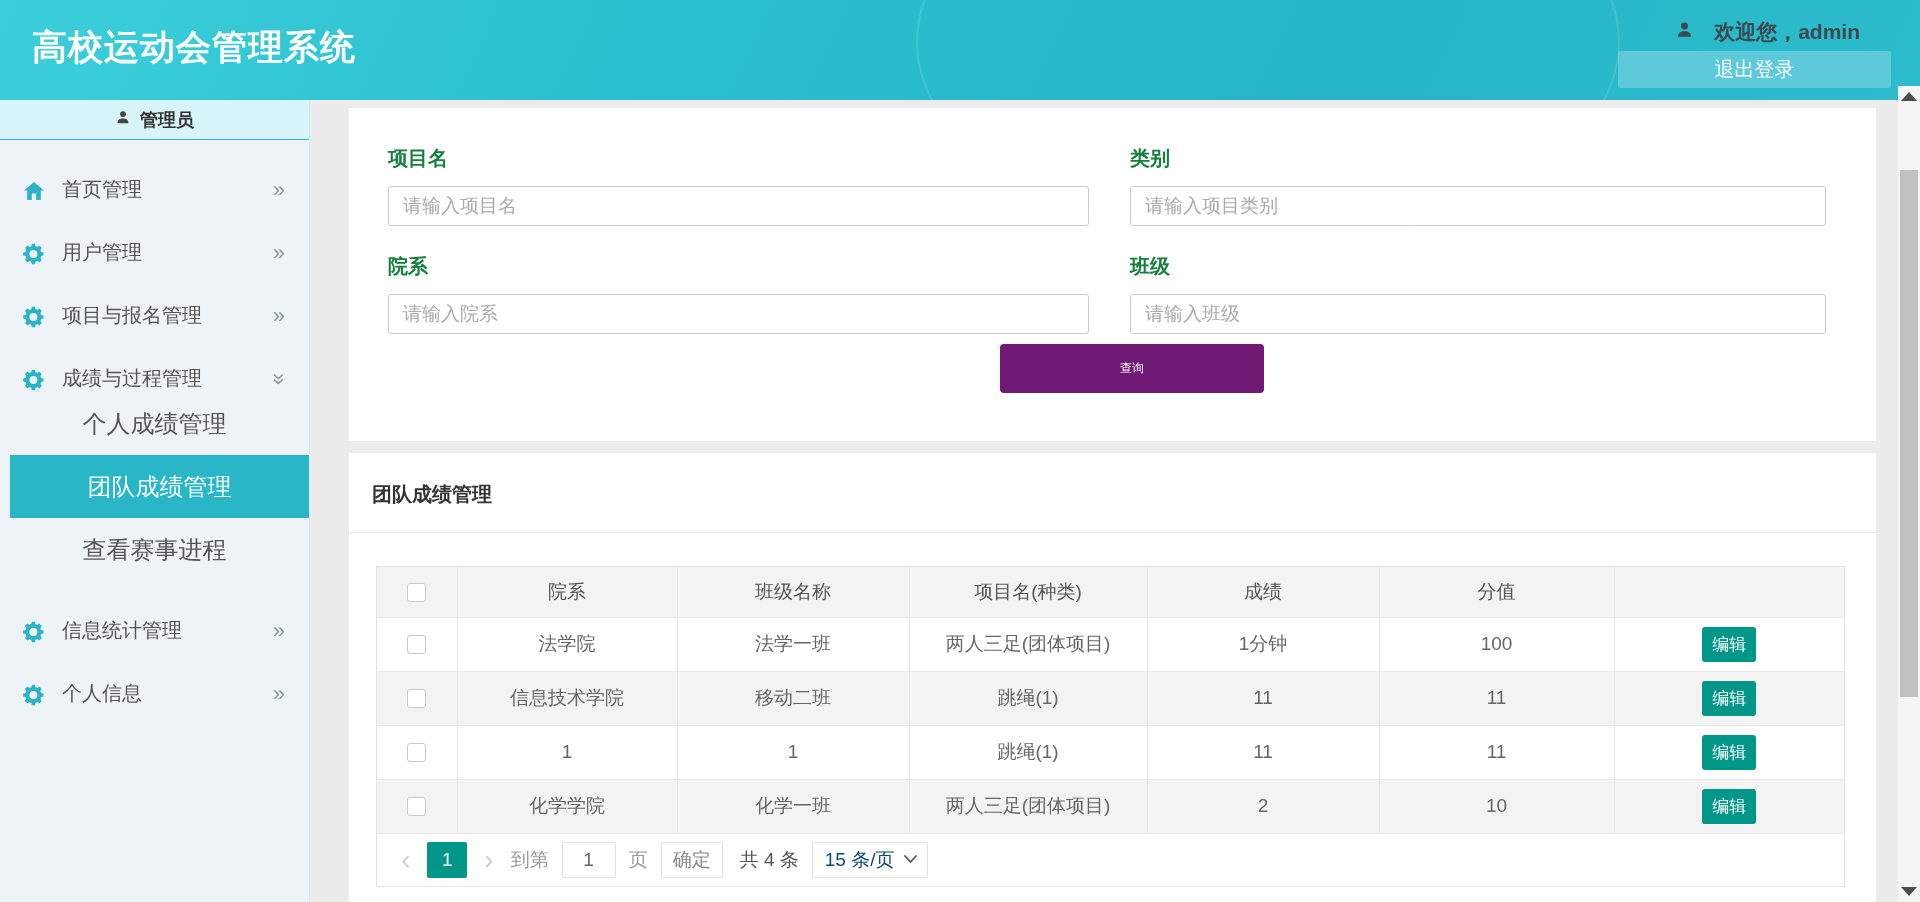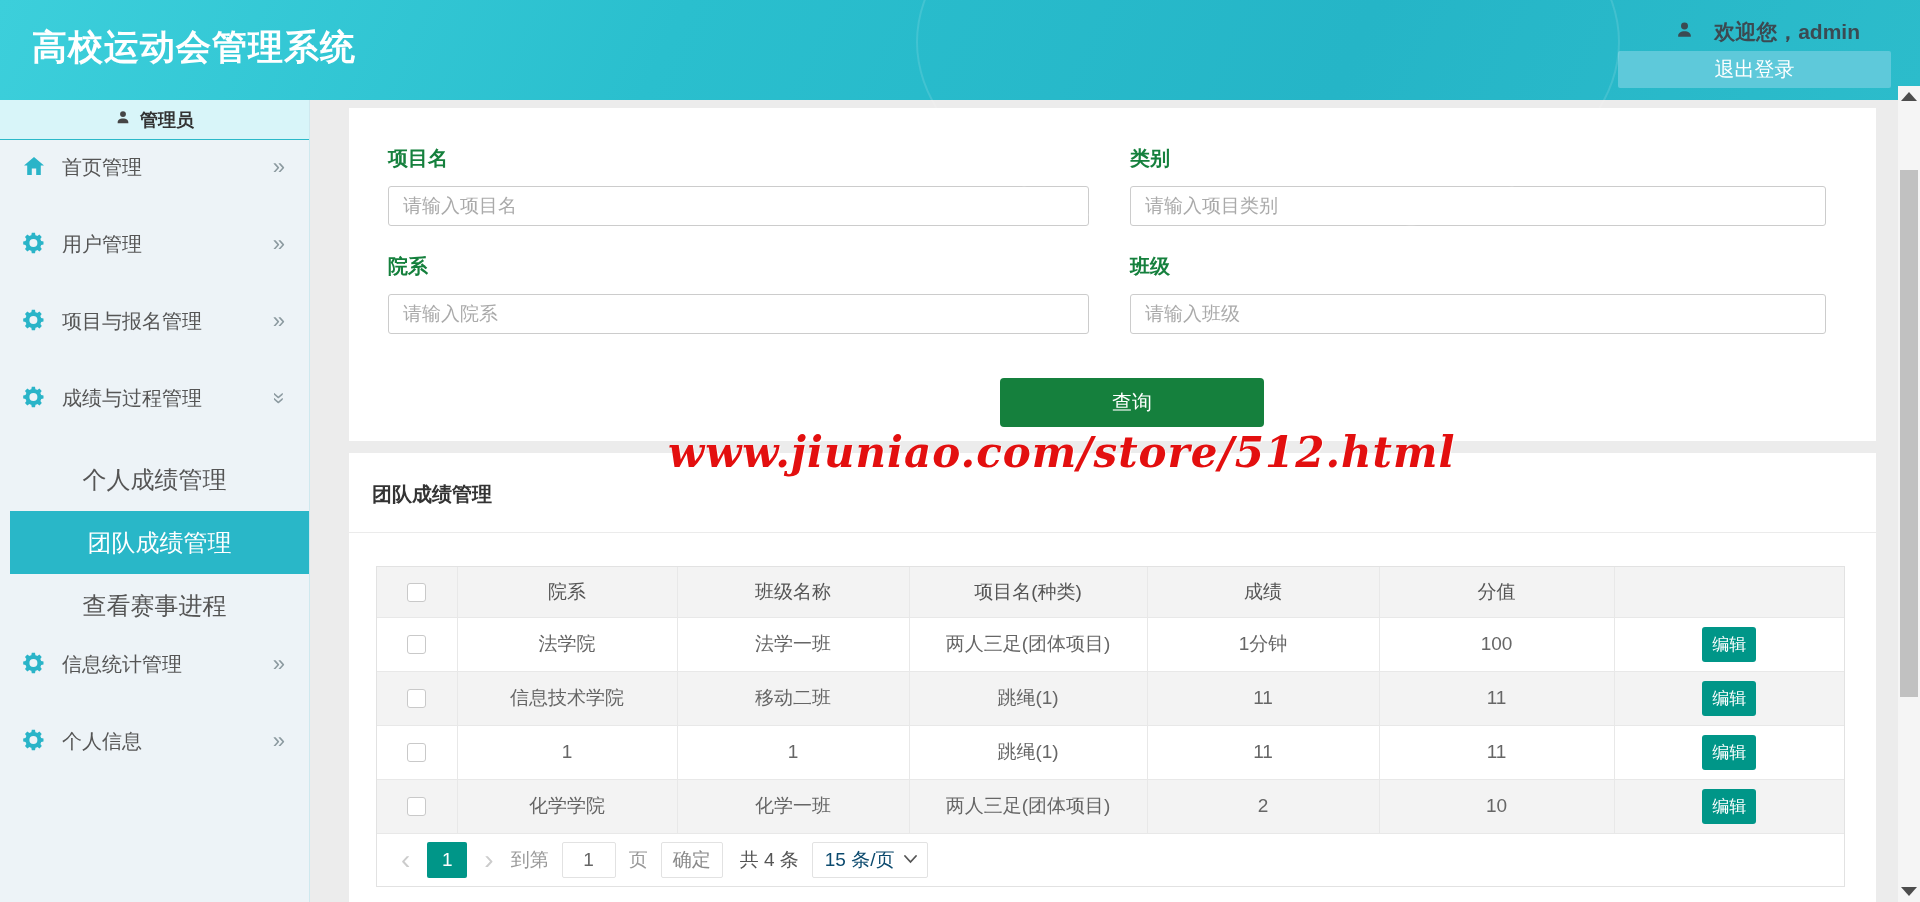--- a/index.html
+++ b/index.html
@@ -16,21 +16,21 @@
     color:#3b4a52; font-size:21px; font-weight:bold; }
   .logout-btn { position:absolute; right:29px; top:51px; width:273px; height:37px;
     background:#5ec9da; color:#ffffff; font-size:20px; border:none; border-radius:2px; cursor:pointer;
     display:flex; align-items:center; justify-content:center; }
 
   
   .sidebar { position:absolute; left:0; top:100px; width:310px; height:802px;
     background:#edf3f7; border-right:1px solid #cfe8ee; z-index:1; }
   .admin-bar { height:40px; background:#d8f5f9; border-bottom:1px solid #2ab9c9;
     display:flex; align-items:center; justify-content:center; gap:9px; color:#333333; font-size:18px; font-weight:bold; }
-  .nav-item { height:63px; display:flex; align-items:flex-start; padding:0 24px 0 22px; cursor:pointer; color:#555555; font-size:20px;margin-top:14px; }
+  .nav-item { height:63px; display:flex; align-items:flex-end; padding:0 24px 0 22px; cursor:pointer; color:#555555; font-size:20px; }
   .nav-item .nav-icon { width:24px; height:24px; margin-right:16px; flex:0 0 auto; }
   .nav-item .nav-label { flex:1; }
   .nav-item .chev { color:#8c9aa0; font-size:22px; }
   .nav-item .chev.expanded { display:inline-block; transform:rotate(90deg); }
   .sub-item { height:63px; display:flex; align-items:center; justify-content:center; cursor:pointer; color:#555555; font-size:24px; }
   .sub-item.active { background:#29b7c8; color:#ffffff; margin-left:10px; }
 
   
   .main { position:absolute; left:311px; top:100px; right:0; bottom:0; background:#ececec; }
 
@@ -39,22 +39,22 @@
   .form-grid { padding:37px 0 0 39px; }
   .form-row { display:flex; gap:41px; }
   .form-col { display:flex; flex-direction:column; }
   .form-col.c1 { width:701px; }
   .form-col.c2 { width:696px; }
   .form-label { font-size:20px; font-weight:bold; color:#15803d; margin-bottom:14px; }
   .form-input { height:40px; border:1px solid #cccccc; border-radius:3px; padding:0 14px; font-size:19px; color:#0f766e;
     font-family:"Liberation Sans","DejaVu Sans",sans-serif; outline:none; width:100%; }
   .form-input::placeholder { color:#aaaaaa; }
   .row2 { margin-top:27px; }
-  .query-btn { display:block; margin:44px auto 0 auto; width:264px; height:49px; background:#15803d; color:#ffffff;
-    font-size:20px; border:none; border-radius:4px; cursor:pointer; font-family:"Liberation Sans","DejaVu Sans",sans-serif; }
+  .query-btn { display:block; margin:10px auto 0 auto; width:264px; height:49px; background:#701a75; color:#ffffff;
+    font-size:12px; border:none; border-radius:4px; cursor:pointer; font-family:"Liberation Sans","DejaVu Sans",sans-serif; }
 
   .watermark { position:absolute; left:357px; top:328px; z-index:6; color:#e30f0f; font-size:42px; font-weight:bold;
     font-style:italic; font-family:"DejaVu Serif","Liberation Serif",serif; letter-spacing:1px;
     text-shadow:1px 1px 0 rgba(255,255,255,0.8); white-space:nowrap; }
 
   .panel-table { left:38px; top:353px; width:1527px; height:449px; }
   .panel-title { padding:28px 0 0 23px; font-size:20px; font-weight:bold; color:#333333; }
   .panel-title-rule { margin-top:24px; border-bottom:1px solid #ebebeb; }
 
   .table-box { margin:33px 0 0 27px; width:1469px; border:1px solid #e2e2e2; }
@@ -207,21 +207,20 @@
           </div>
           <div class="form-col c2">
             <div class="form-label">班级</div>
             <input class="form-input" type="text" placeholder="请输入班级" style="">
           </div>
         </div>
         <button class="query-btn">查询</button>
       </div>
     </div>
 
-    <div class="watermark">www.jiuniao.com/store/512.html</div>
 
     <div class="panel panel-table">
       <div class="panel-title">团队成绩管理</div>
       <div class="panel-title-rule"></div>
 
       <div class="table-box">
         <table class="data">
           <colgroup>
             <col class="col-cb">
               <col class="col-a">

